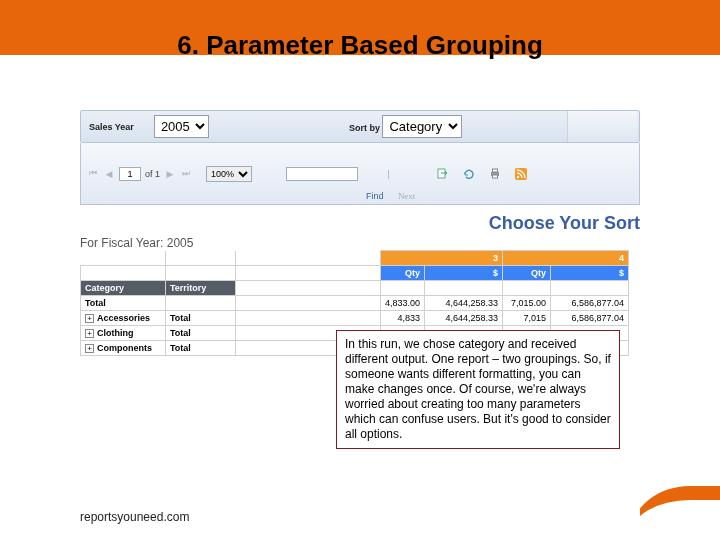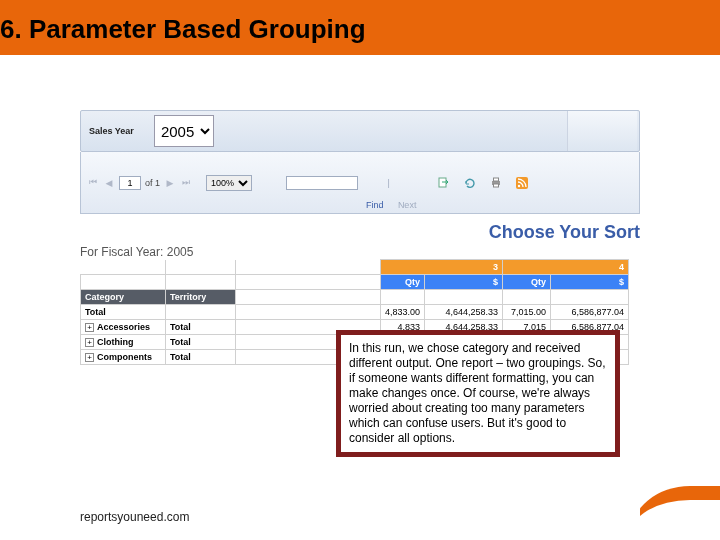--- a/index.html
+++ b/index.html
@@ -7,21 +7,22 @@
     width: 720px;
     height: 540px;
     font-family: Arial, Helvetica, sans-serif;
     background: #fff;
     position: relative;
     overflow: hidden;
   }
   .title-bar {
     height: 60px;
     background: linear-gradient(to bottom, #e8660a 0%, #e8660a 92%, #fff 92%);
-    padding-top: 14px;
+    text-align: center;
+    padding-top: 30px;
   }
   .title-bar h1 {
     color: #000;
     font-size: 26px;
     font-weight: bold;
   }
   .content {
     padding: 50px 80px 0 80px;
     position: relative;
   }
@@ -32,24 +33,24 @@
     padding: 4px 8px;
     font-size: 9px;
     display: flex;
     align-items: center;
     position: relative;
     gap: 20px;
     color: #222;
   }
   .param-bar label { font-weight: bold; }
   .param-bar select {
-    font-size: 15px;
+    font-size: 13px;
     border: 1px solid #99a;
     background: #fff;
-    height: 32px;
+    height: 23px;
     padding: 0 2px;
   }
   .param-bar .sortby-group { margin-left: 120px; }
   .view-report {
     position: absolute;
     right: 2px;
     top: 0;
     bottom: 0;
     width: 70px;
     background: linear-gradient(to bottom, #f4f7fb, #dde6f1);
@@ -91,21 +92,21 @@
     margin-left: 10px;
   }
   .nav-bar .findbox {
     width: 72px;
     height: 14px;
     border: 1px solid #a0acc0;
     font-size: 9px;
     margin-left: 30px;
   }
   .nav-bar .findlink { color: #3a5da8; cursor: pointer; margin-left: 4px; margin-top: 45px; }
-  .nav-bar .findlink.dis { color: #a0acc0; }
+  .nav-bar .findlink.dis { color: #a0acc0; font-family: Liberation Serif, serif; }
   .nav-bar .tb-icons { margin-left: 18px; display: flex; gap: 14px; }
   .tb-ico { width: 12px; height: 12px; display:inline-block; }
   .report-area { margin-top: 4px; }
   .report-heading {
     color: #3a5da8;
     font-size: 18px;
     font-weight: bold;
     font-family: "Segoe UI", Arial, sans-serif;
     margin: 8px 0 2px 0;
     text-align: right;
@@ -167,21 +168,21 @@
     align-items: center;
     margin-right: 3px;
     font-weight: normal;
   }
   .callout {
     position: absolute;
     left: 336px;
     top: 330px;
     width: 284px;
     background: #fff;
-    border: 5px solid #7f1d1d;
+    border: 1px solid #7f1d1d;
     padding: 6px 8px;
     font-size: 12px;
     line-height: 1.25;
   }
   .footer-text {
     position: absolute;
     left: 80px;
     bottom: 16px;
     font-size: 12px;
     color: #222;
@@ -212,20 +213,26 @@
   <h1>6. Parameter Based Grouping</h1>
 </div>
 
 <div class="content">
 
   <div class="param-bar">
     <label>Sales Year</label>
     <select>
       <option>2005</option>
     </select>
+    <div class="sortby-group">
+      <label>Sort by</label>
+      <select style="width:80px;">
+        <option>Category</option>
+      </select>
+    </div>
     <div class="view-report"></div>
   </div>
 
   <div class="nav-bar">
     <span class="nav-btn disabled">⏮</span>
     <span class="nav-btn disabled">◀</span>
     <input class="page" value="1" style="">
     <span>of 1</span>
     <span class="nav-btn disabled">▶</span>
     <span class="nav-btn disabled">⏭</span>

